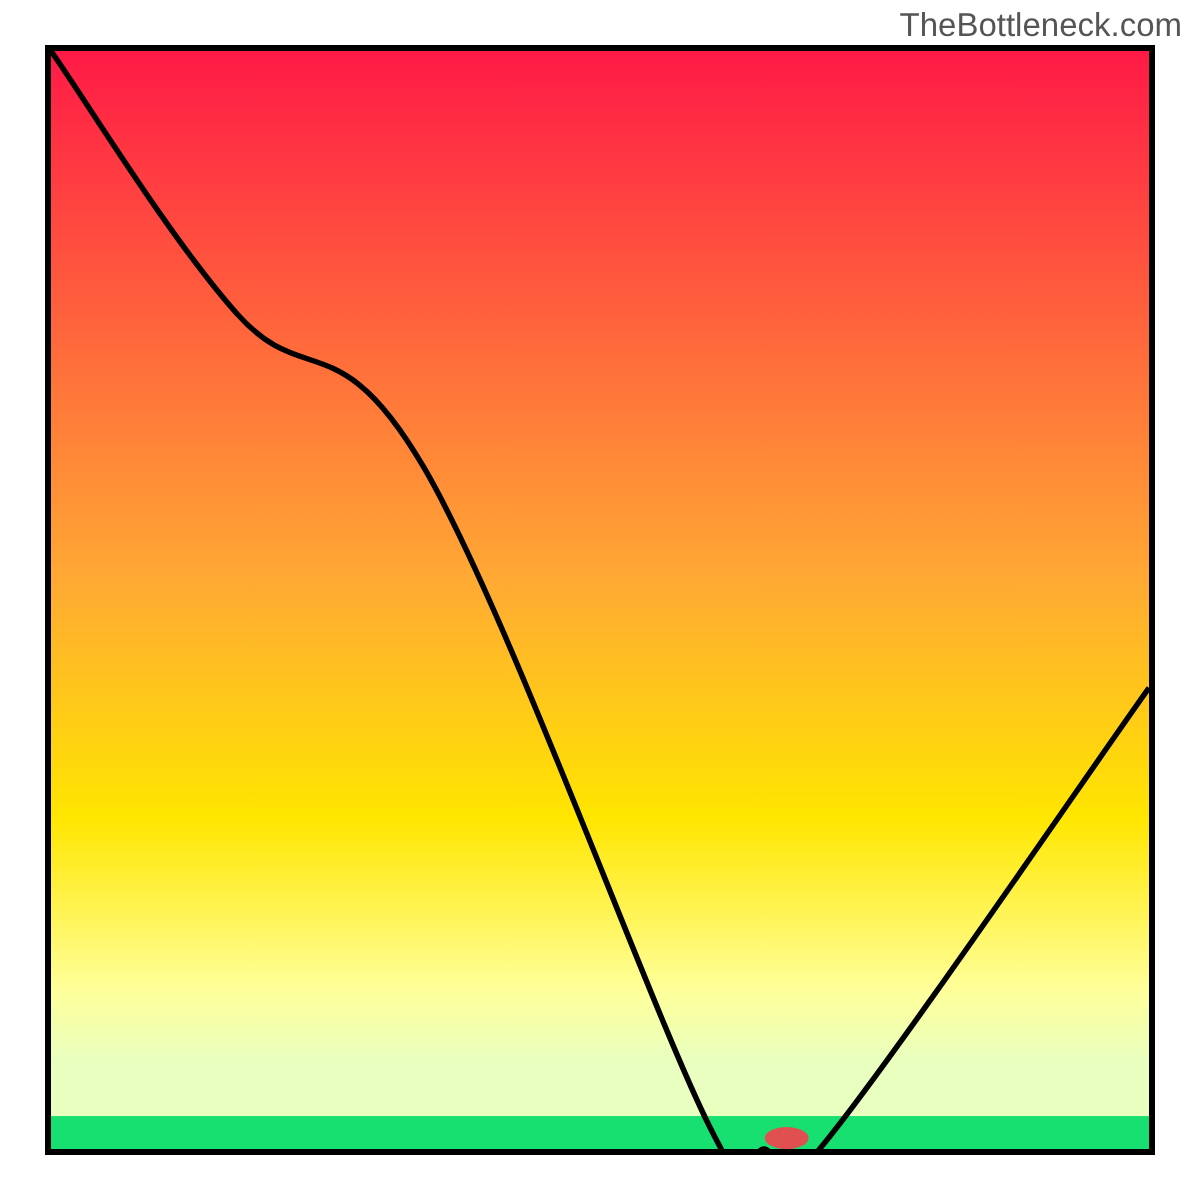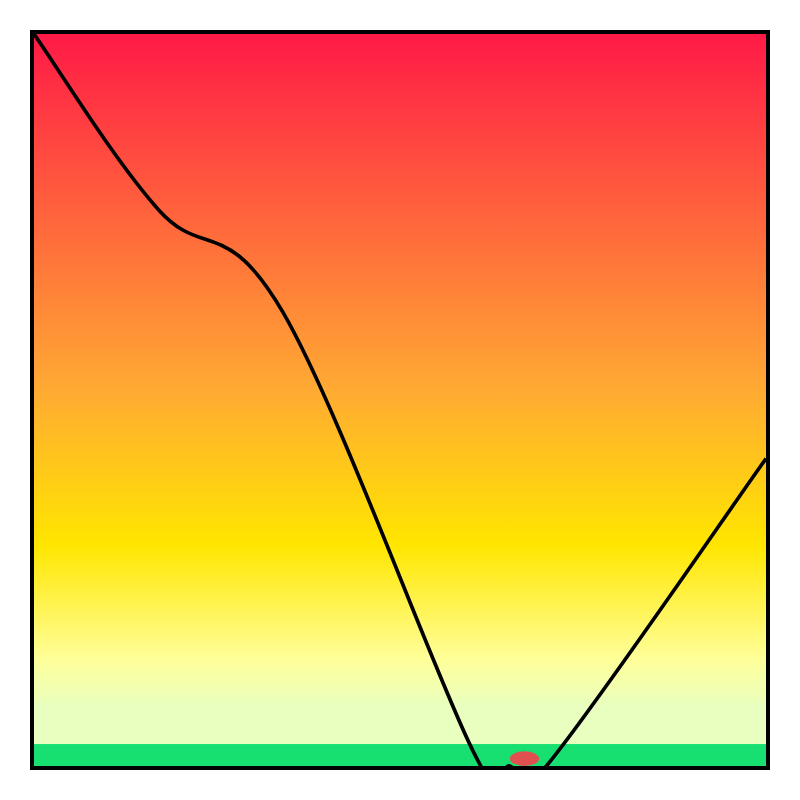--- a/index.html
+++ b/index.html
@@ -36,20 +36,21 @@
   svg {
     display: block;
     width: 100%;
     height: 100%;
   }
 </style>
 </head>
 <body>
 
 <div class="container">
+  <div class="watermark">TheBottleneck.com</div>
   <div class="frame">
     <svg viewBox="0 0 100 100" preserveAspectRatio="none">
       <defs>
         <linearGradient id="bg-grad" x1="0" y1="0" x2="0" y2="1">
             <stop offset="0%" stop-color="#FF1A46"></stop>
             <stop offset="50%" stop-color="#FFAA33"></stop>
             <stop offset="72%" stop-color="#FFE600"></stop>
             <stop offset="88%" stop-color="#FFFF99"></stop>
             <stop offset="95%" stop-color="#E8FFC0"></stop>
           </linearGradient>

